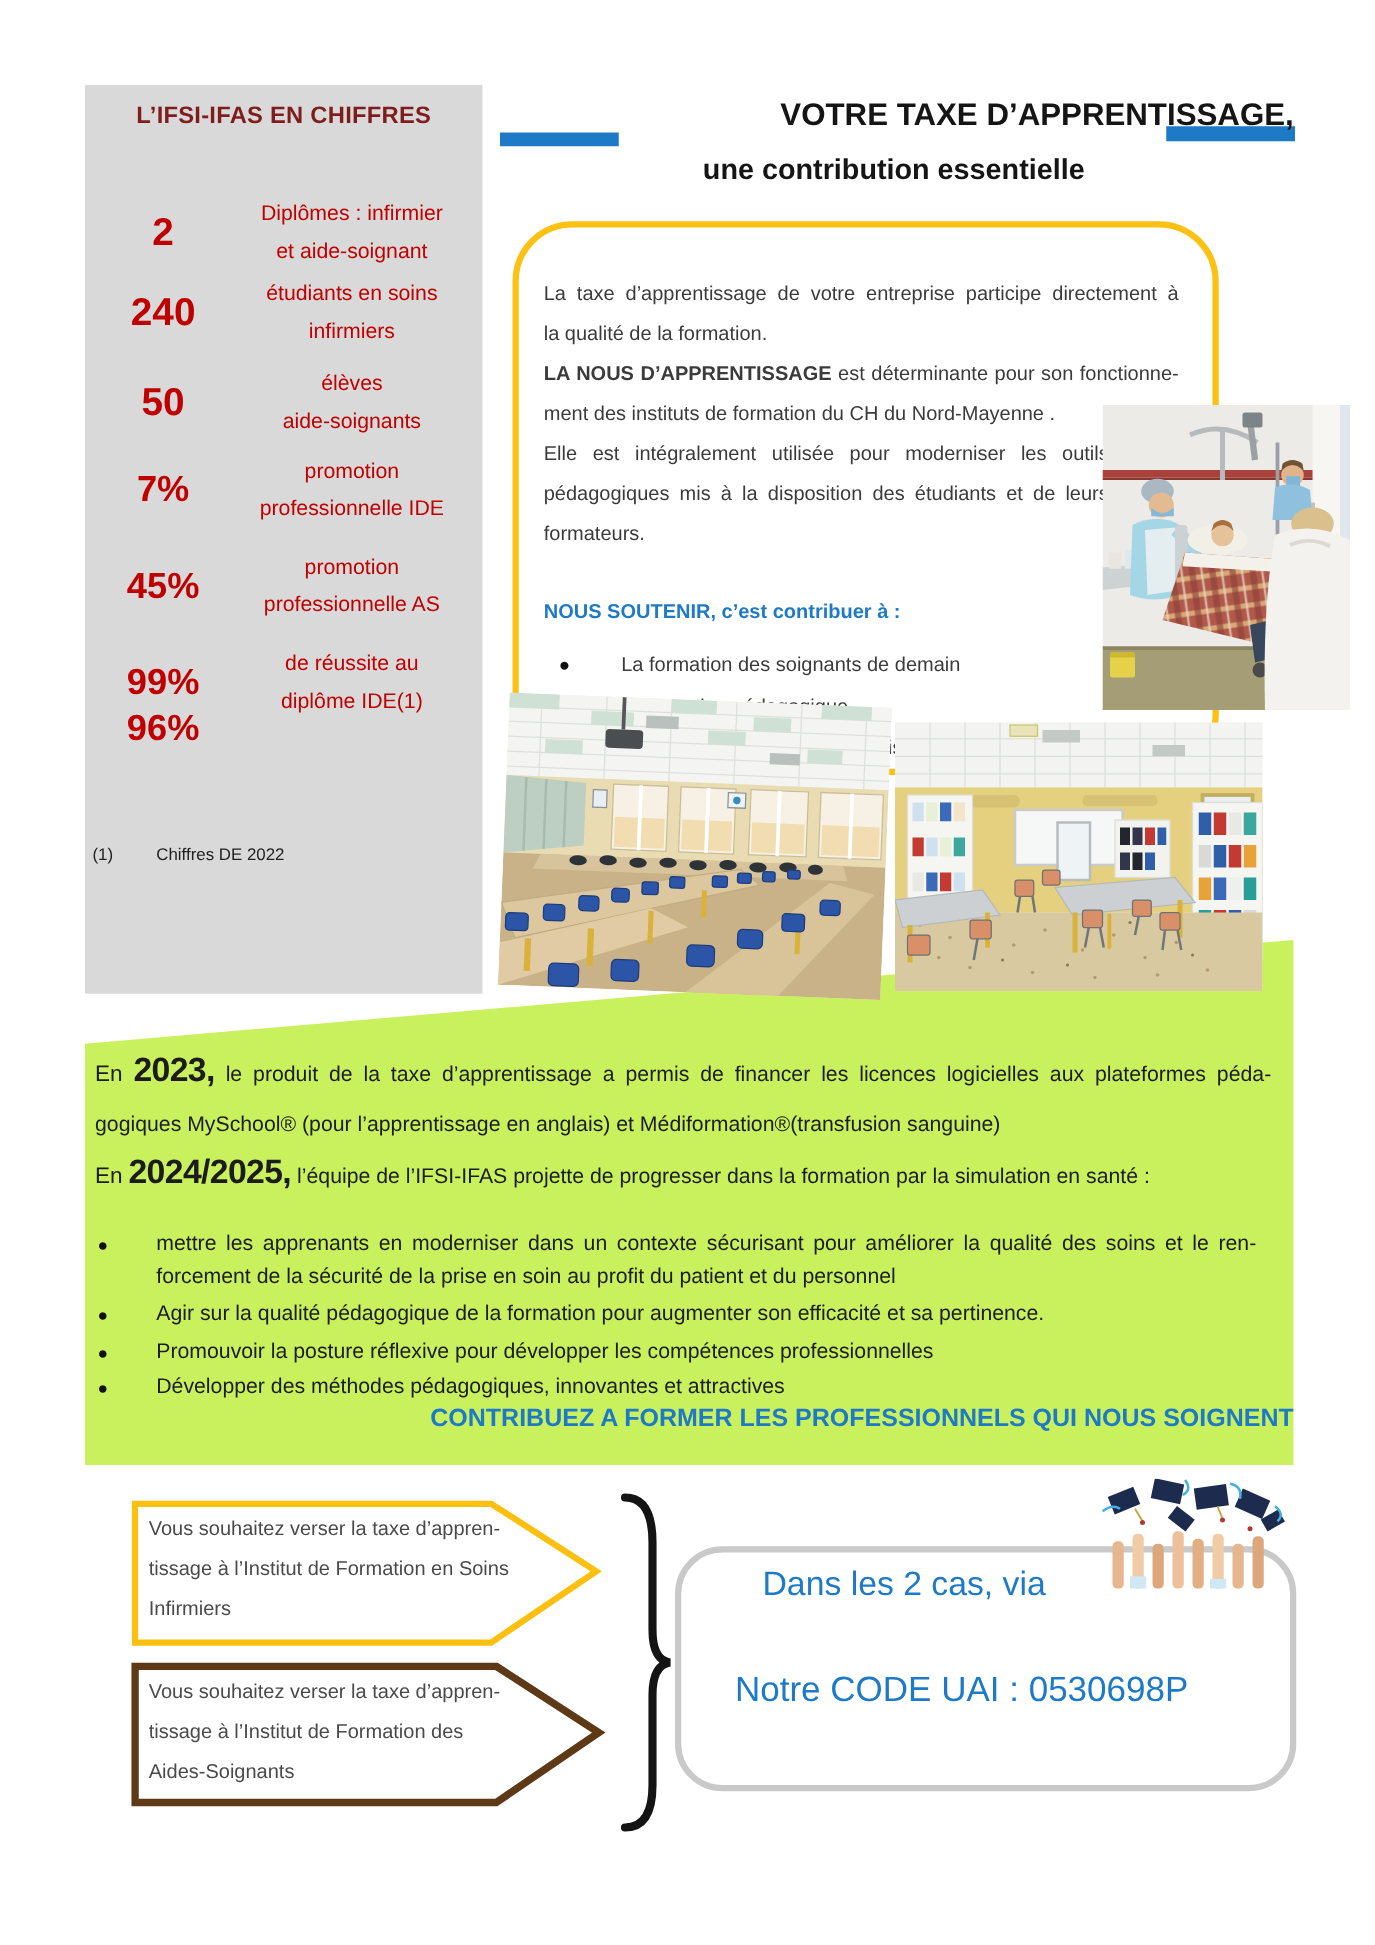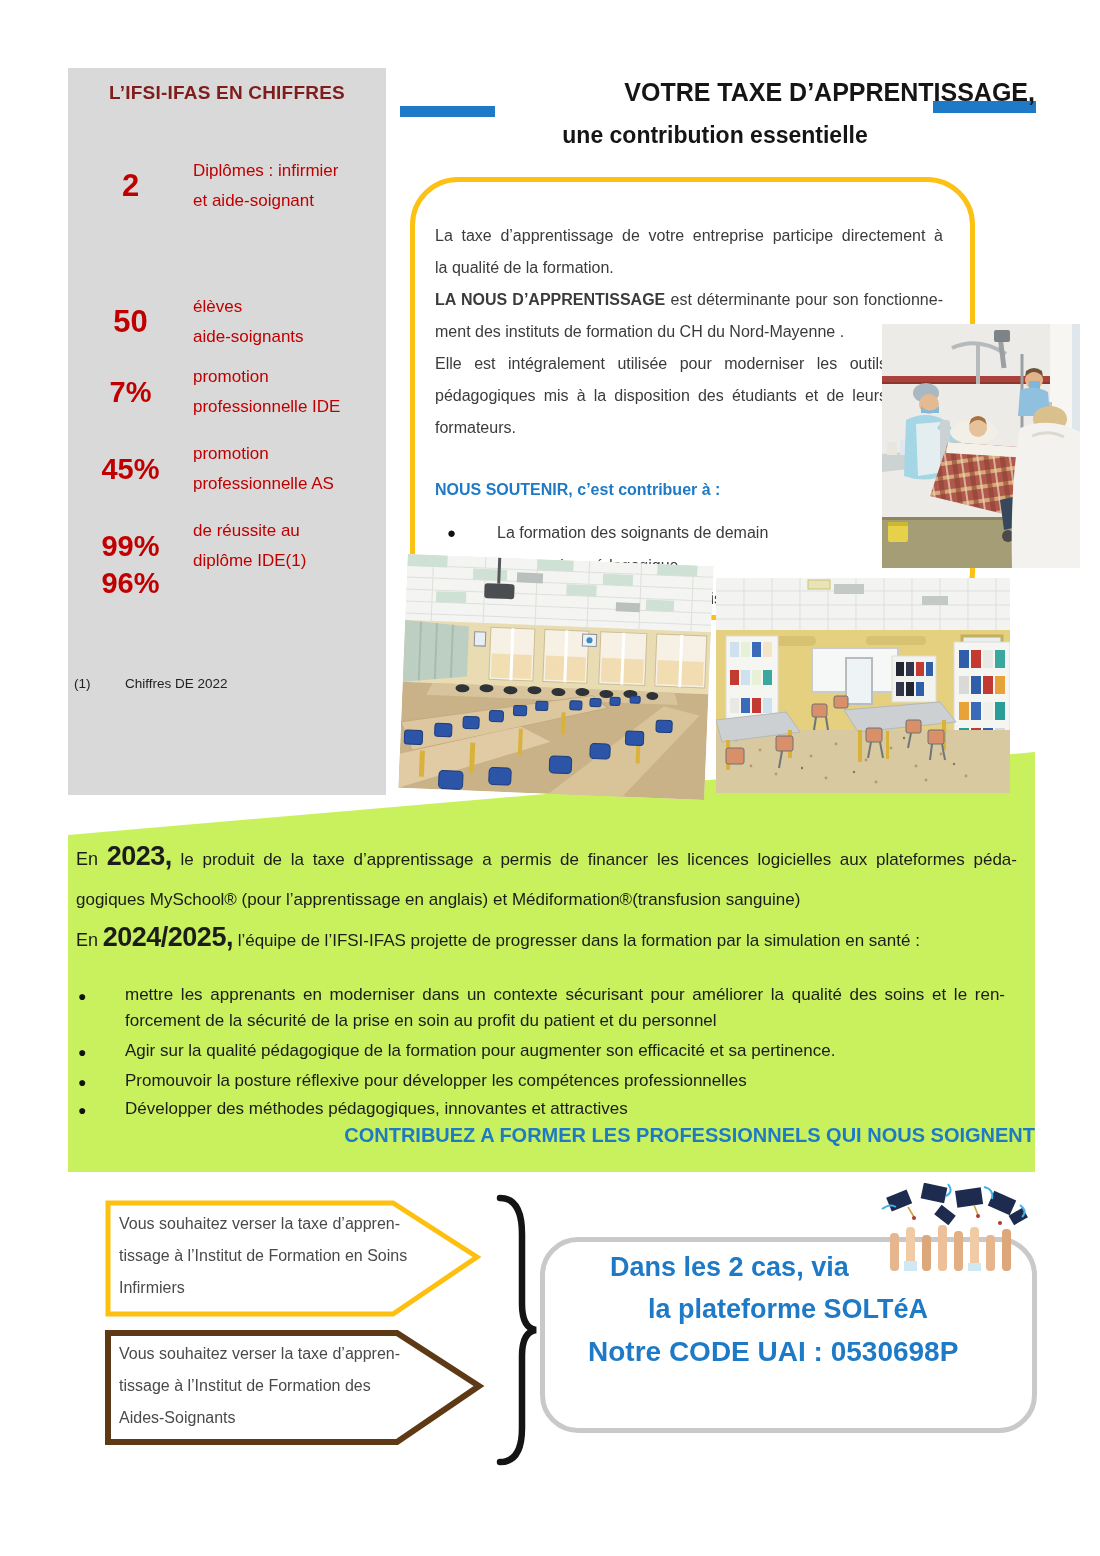--- a/index.html
+++ b/index.html
@@ -4,21 +4,21 @@
 <style>
   html,body{margin:0;padding:0;background:#fff;}
   #page{position:relative;width:1100px;height:1556px;background:#ffffff;overflow:hidden;
         font-family:"Liberation Sans",sans-serif;color:#3f3f3f;}
   
   .sidebar{position:absolute;left:68px;top:68px;width:318px;height:727px;background:#d9d9d9;}
   .sb-title{margin-top:14px;text-align:center;font-size:19px;font-weight:bold;color:#7f1d1d;letter-spacing:.2px;}
   .stat-row{position:absolute;left:0;width:318px;display:flex;align-items:center;}
   .stat-val{width:125px;text-align:center;font-weight:bold;color:#c00000;font-size:31px;}
   .stat-val.pct{font-size:29px;}
-  .stat-label{flex:1;text-align:left;padding-right:16px;color:#c00000;font-size:17px;line-height:30px;}
+  .stat-label{flex:1;text-align:center;padding-right:16px;color:#c00000;font-size:17px;line-height:30px;}
   .r1{top:88px;} .r2{top:152px;} .r3{top:224px;} .r4{top:294px;}
   .r5{top:371px;} .r6{top:448px;} .r7{top:499px;}
   .footnote{position:absolute;top:608px;left:0;width:318px;font-size:13.5px;color:#222;}
   .footnote .fm{position:absolute;left:6px;}
   .footnote .ft{position:absolute;left:57px;}
   
   .main-title{position:absolute;left:395px;top:78px;width:640px;text-align:right;
               font-size:25px;font-weight:bold;color:#151515;margin:0;}
   .sub-title{position:absolute;left:395px;top:122px;width:640px;text-align:center;
              font-size:23px;font-weight:bold;color:#151515;margin:0;}
@@ -56,39 +56,46 @@
   .g-cta{position:absolute;left:0;right:0;top:372px;text-align:right;color:#1e7ac6;
          font-weight:bold;font-size:20px;}
   
   .arrow-wrap{position:absolute;z-index:2;}
   .arrow-text{position:absolute;left:14px;top:8px;width:300px;font-size:16px;line-height:32px;color:#4a4a4a;}
   .aw1{left:105px;top:1200px;}
   .aw2{left:105px;top:1330px;}
   .brace{position:absolute;left:492px;top:1192px;z-index:2;line-height:0;}
   .result-box{position:absolute;left:540px;top:1237px;width:497px;height:196px;background:#fff;
               border:5px solid #c9c9c9;border-radius:38px;box-sizing:border-box;z-index:2;}
-  .res-line{position:absolute;color:#1e7ac6;font-weight:bold;z-index:3;white-space:nowrap;}
+  .res-line{position:absolute;color:#1e7ac6;font-weight:normal;z-index:3;white-space:nowrap;}
   .rl1{left:610px;top:1252px;font-size:27px;}
   .rl2{left:648px;top:1294px;font-size:27px;}
   .rl3{left:588px;top:1336px;font-size:28px;}
   .caps{position:absolute;left:878px;top:1183px;z-index:4;line-height:0;}
 </style>
 </head>
 <body>
 
 <div id="page">
 
   <aside class="sidebar">
     <div class="sb-title">L’IFSI-IFAS EN CHIFFRES</div>
 
     <div class="stat-row r1">
       <div class="stat-val">2</div>
       <div class="stat-label">
         <div>Diplômes : infirmier</div>
           <div>et aide-soignant</div>
+      </div>
+    </div>
+    <div class="stat-row r2">
+      <div class="stat-val">240</div>
+      <div class="stat-label">
+        <div>étudiants en soins</div>
+          <div>infirmiers</div>
       </div>
     </div>
     <div class="stat-row r3">
       <div class="stat-val">50</div>
       <div class="stat-label">
         <div>élèves</div>
           <div>aide-soignants</div>
       </div>
     </div>
     <div class="stat-row r4">
@@ -498,21 +505,20 @@
   </div>
 
   <div class="brace">
     <svg width="48" height="276" viewBox="0 0 48 276">
       <path d="M8,6 Q30,6 30,42 L30,112 Q30,136 44,138 Q30,140 30,164 L30,236 Q30,270 8,270" fill="none" stroke="#141414" stroke-width="6.5" stroke-linecap="round"></path>
     </svg>
   </div>
 
   <div class="result-box"></div>
   <div class="res-line rl1">Dans les 2 cas, via</div>
-  <div class="res-line rl2">la plateforme SOLTéA</div>
   <div class="res-line rl3">Notre CODE UAI : 0530698P</div>
 
   <div class="caps">
     <svg width="150" height="88" viewBox="0 0 150 88">
       <g fill="#1d2c4e">
         <rect x="10" y="10" width="22" height="15" transform="rotate(-22 21 17)"></rect>
         <rect x="44" y="2" width="24" height="16" transform="rotate(12 56 10)"></rect>
         <rect x="78" y="6" width="26" height="17" transform="rotate(-8 91 14)"></rect>
         <rect x="112" y="12" width="24" height="16" transform="rotate(24 124 20)"></rect>
         <rect x="132" y="28" width="16" height="11" transform="rotate(-30 140 33)"></rect>

